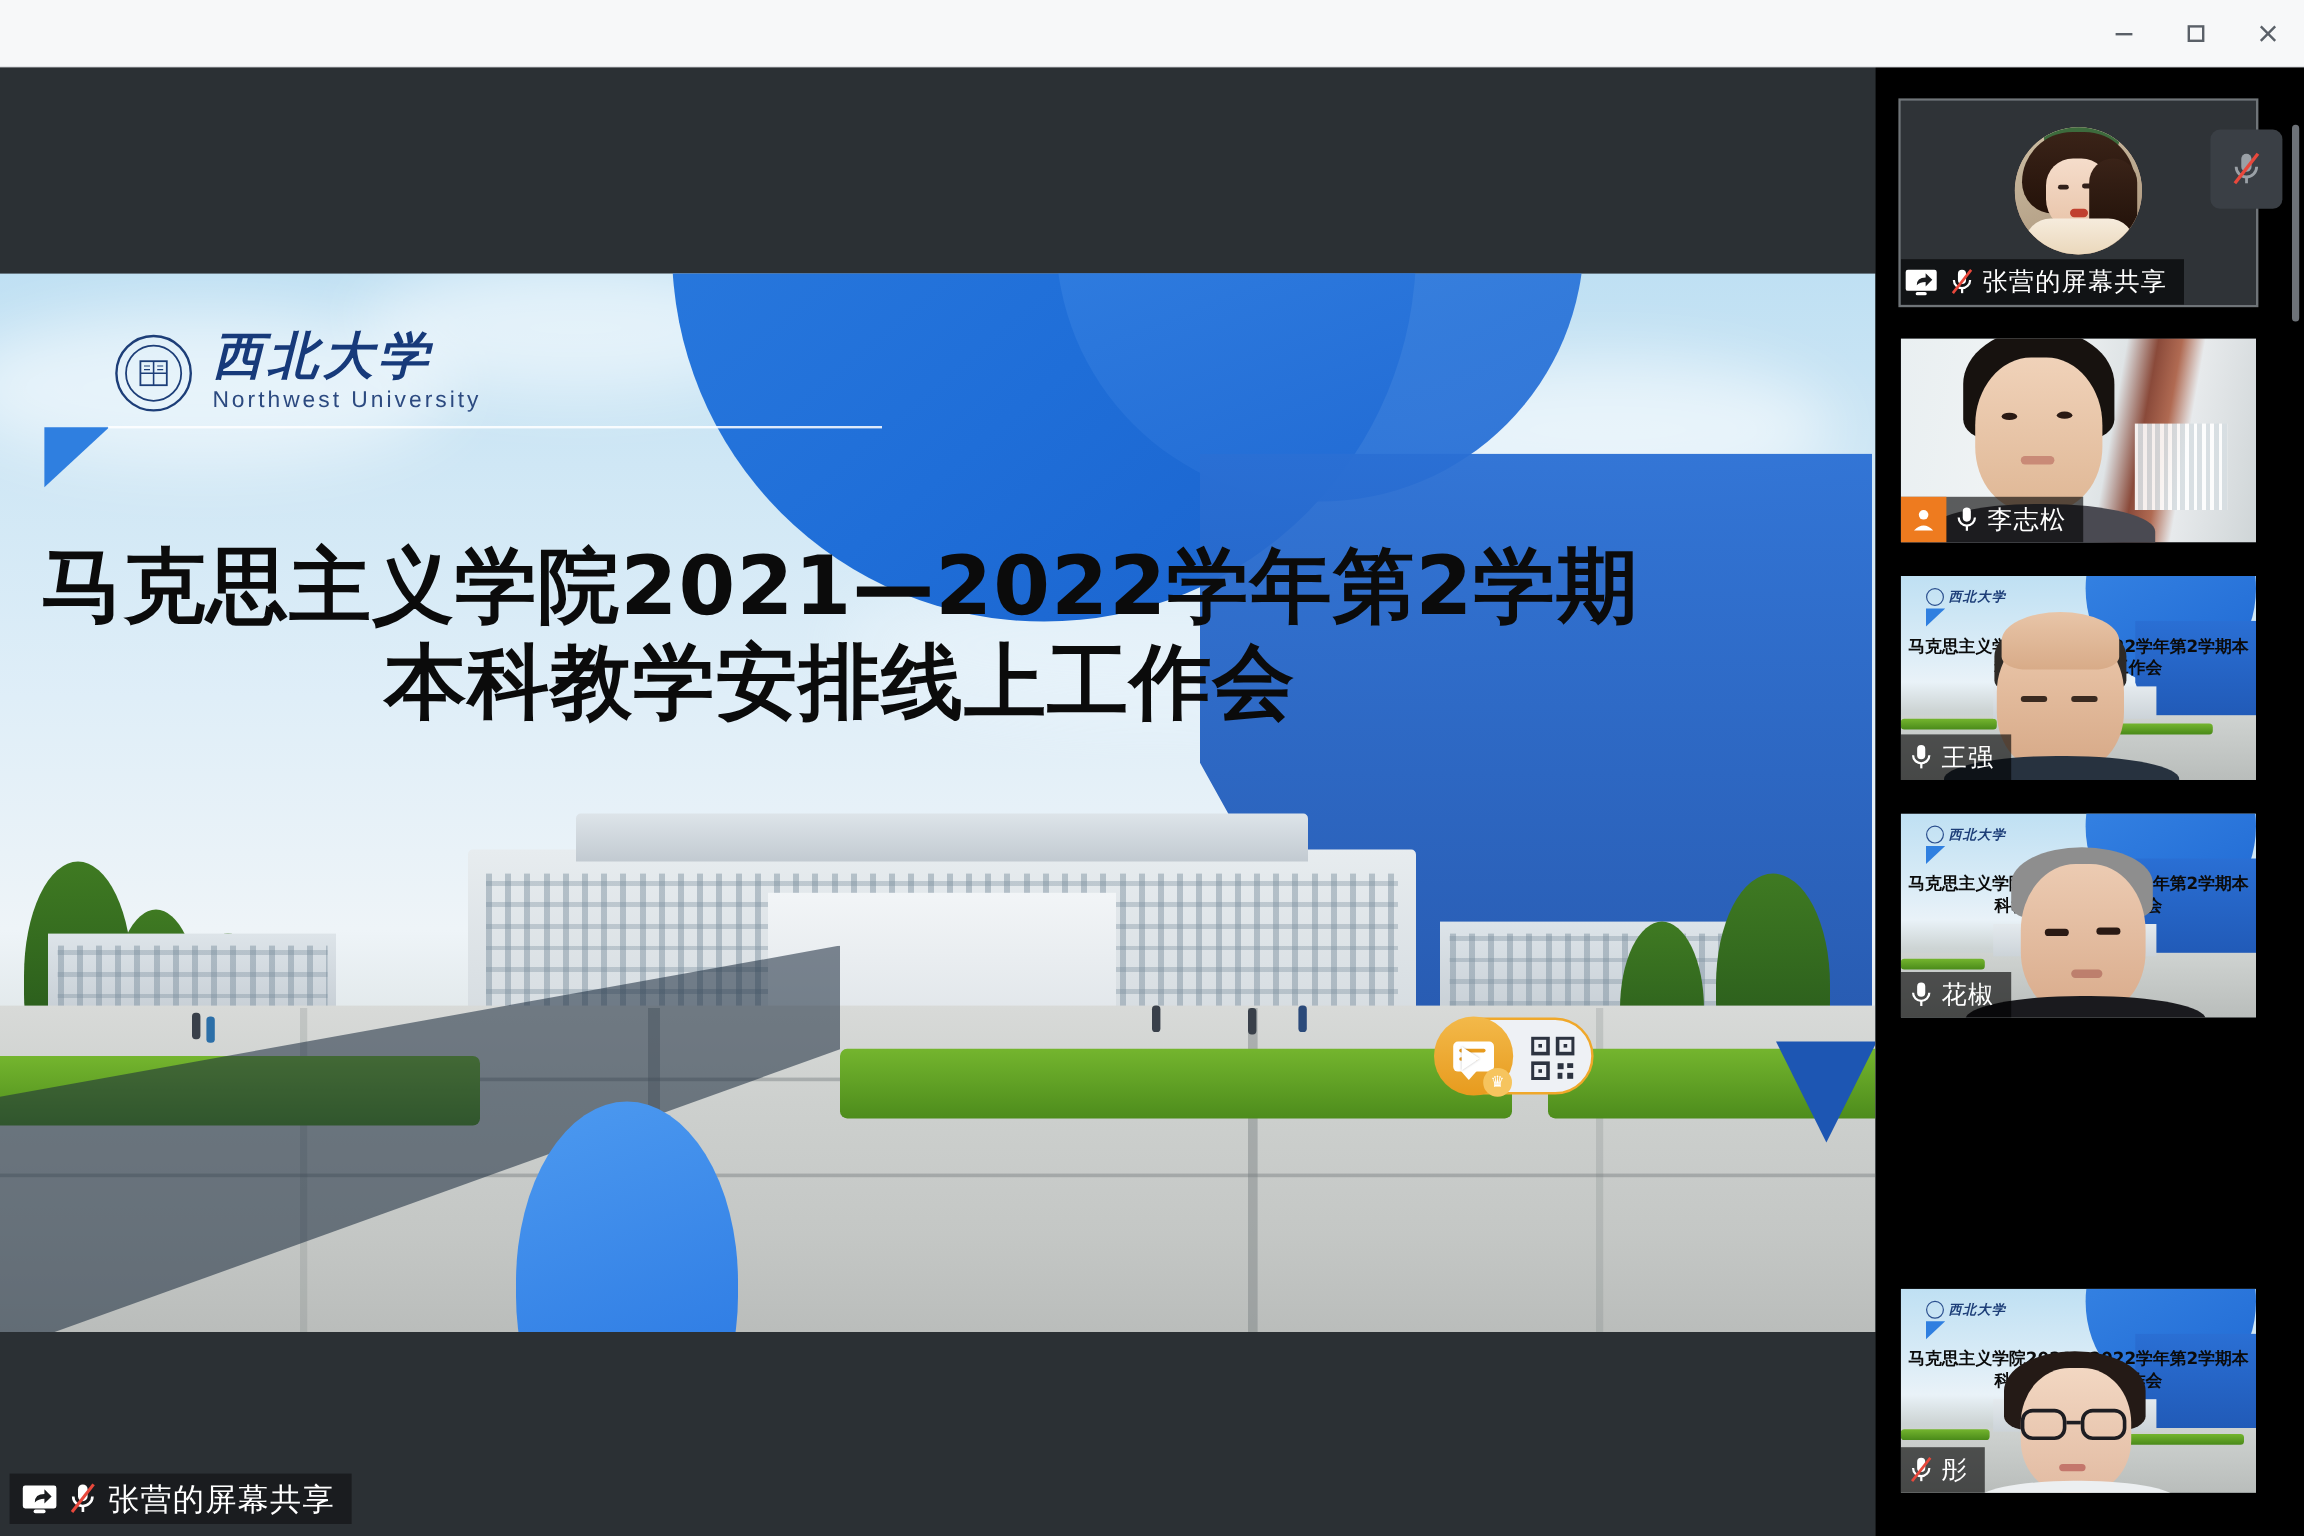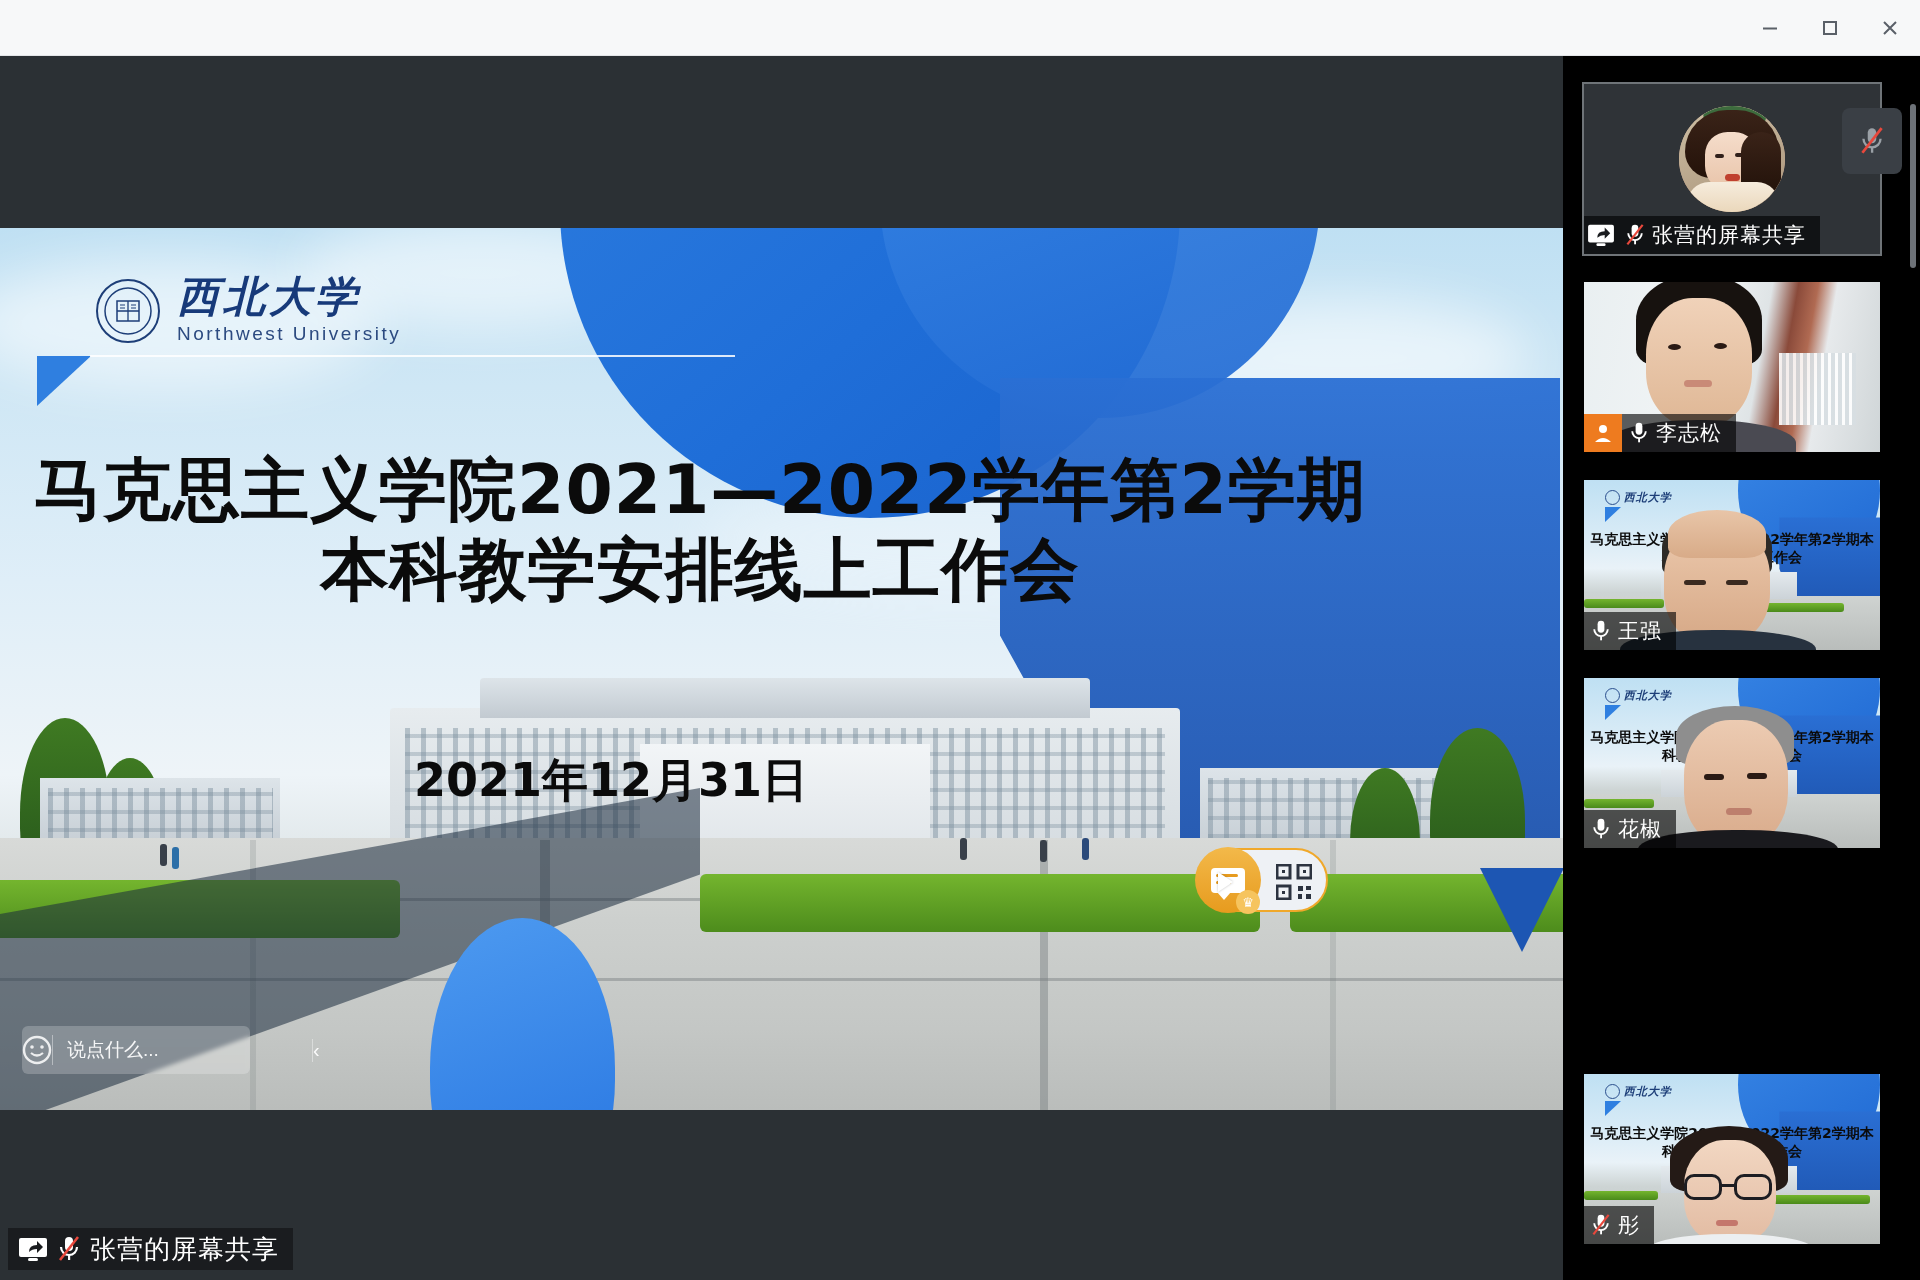--- a/index.html
+++ b/index.html
@@ -611,21 +611,20 @@
         <path d="M25 27 h5 M25 30 h5 M36 27 h5 M36 30 h5" stroke="#1d3e78" stroke-width="1"></path>
       </svg>
       <div class="logo-text">
         <span class="logo-cn">西北大学</span>
         <span class="logo-en">Northwest University</span>
       </div>
     </div>
     <div class="logo-rule"></div>
 
     <div class="slide-title">马克思主义学院2021—2022学年第2学期本科教学安排线上工作会</div>
-    <div class="slide-date">2021年12月31日</div>
 
     <div class="float-widget">
       <div class="fw-circle">
         <div class="fw-chat">
             <i></i>
             <i></i>
           </div>
       </div>
       <div class="fw-play"></div>
       <div class="fw-crown">♛</div>
@@ -636,32 +635,20 @@
         <rect x="6" y="6" width="3" height="3" fill="#2c3340"></rect>
         <rect x="27" y="6" width="3" height="3" fill="#2c3340"></rect>
         <rect x="6" y="27" width="3" height="3" fill="#2c3340"></rect>
         <rect x="22" y="22" width="5" height="5" fill="#2c3340"></rect>
         <rect x="30" y="22" width="5" height="4" fill="#2c3340"></rect>
         <rect x="22" y="30" width="4" height="5" fill="#2c3340"></rect>
         <rect x="30" y="30" width="5" height="5" fill="#2c3340"></rect>
       </svg>
     </div>
 
-    <div class="comment-bar">
-      <span class="cb-emoji">
-        <svg width="30" height="30" viewBox="0 0 30 30">
-          <circle cx="15" cy="15" r="13" fill="none" stroke="rgba(255,255,255,.85)" stroke-width="2.4"></circle>
-          <circle cx="10" cy="12" r="1.8" fill="rgba(255,255,255,.85)"></circle>
-          <circle cx="20" cy="12" r="1.8" fill="rgba(255,255,255,.85)"></circle>
-          <path d="M9 18 q6 5 12 0" fill="none" stroke="rgba(255,255,255,.85)" stroke-width="2.2"></path>
-        </svg>
-      </span>
-      <input class="cb-input" readonly="" placeholder="说点什么..." style="">
-      <span class="cb-collapse">‹</span>
-    </div>
   </div>
 
   <div class="stage-status">
     <svg width="30" height="26" viewBox="0 0 30 26">
       <rect x="1" y="2" width="28" height="19" rx="2" fill="#ffffff"></rect>
       <path d="M11 16 q0-7 8-7 v-4 l6 6 -6 6 v-4 q-5 0 -8 3z" fill="#1a1c1f"></path>
       <rect x="10" y="22" width="10" height="3" rx="1.5" fill="#ffffff"></rect>
     </svg>
     <svg width="26" height="30" viewBox="0 0 26 30">
       <rect x="9" y="3" width="8" height="14" rx="4" fill="#ffffff"></rect>

